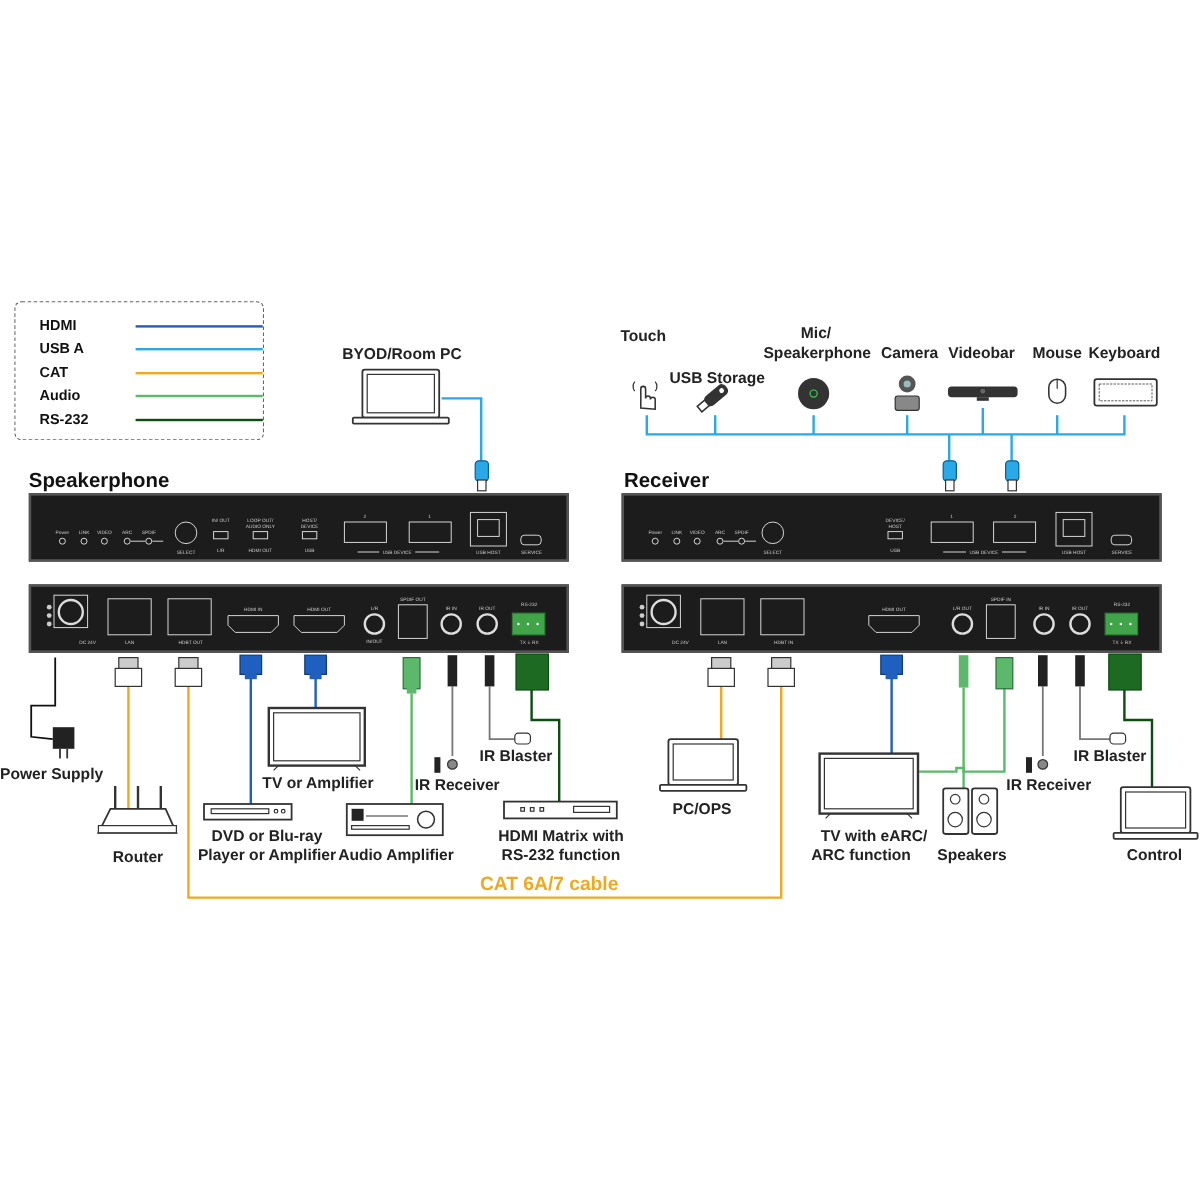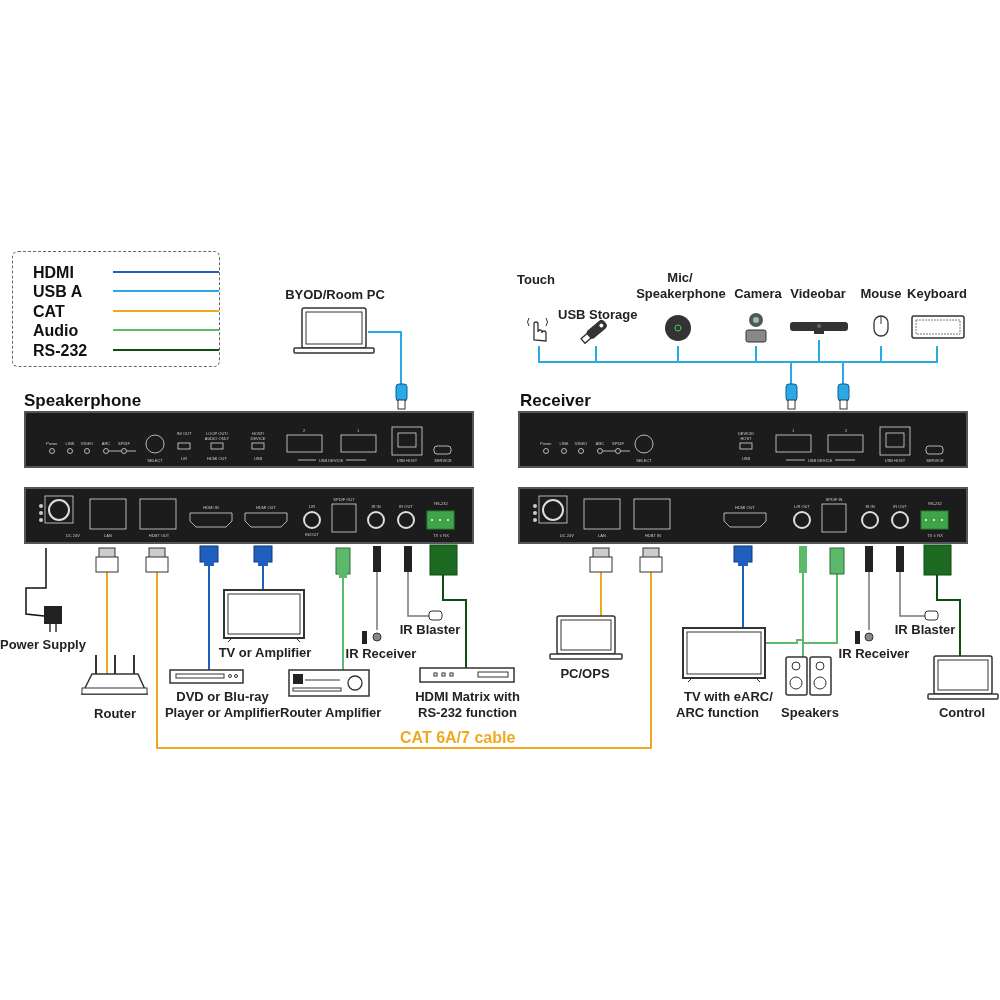--- a/index.html
+++ b/index.html
@@ -1,20 +1,20 @@
 <!DOCTYPE html>
 <html><head>
 <meta charset="utf-8">
 <style>
   html,body{margin:0;padding:0;background:#fff;}
   body{width:1000px;height:1000px;position:relative;overflow:hidden;font-family:"Liberation Sans",sans-serif;}
   .lbl{position:absolute;font-family:"Liberation Sans",sans-serif;font-weight:bold;font-size:13px;color:#222;text-align:center;line-height:16px;white-space:nowrap;}
   .title{position:absolute;font-family:"Liberation Sans",sans-serif;font-weight:bold;font-size:17px;color:#111;}
   .legend{position:absolute;left:12px;top:251px;width:206px;height:114px;border:1.5px dashed #666;border-radius:6px;}
-  .legend-row{position:absolute;left:20px;height:18px;font-family:"Liberation Sans",sans-serif;font-weight:bold;font-size:16px;color:#111;}
+  .legend-row{position:absolute;left:20px;height:18px;font-family:"Liberation Sans",sans-serif;font-weight:bold;font-size:12px;color:#111;}
   .legend-line{position:absolute;left:80px;width:106px;height:2px;top:7px;}
   .panel{position:absolute;background:#1c1c1c;border:2px solid #555;box-sizing:border-box;}
   .plabel{position:absolute;font-family:"Liberation Sans",sans-serif;font-size:4px;color:#ccc;text-align:center;white-space:nowrap;}
   svg{position:absolute;left:0;top:0;}
 </style>
 </head>
 <body>
 
 <div class="legend">
   <div class="legend-row" style="top:12px">
@@ -420,21 +420,21 @@
   <div class="plabel" style="left:402px;top:12px;width:26px;">RS-232</div>
   <div class="plabel" style="left:400px;top:44px;width:30px;">TX ⏚ RX</div>
 </div>
 
 <div class="lbl" style="left:280px;top:287px;width:110px;">BYOD/Room PC</div>
 <div class="lbl" style="left:0px;top:637px;width:80px;text-align:left;">Power Supply</div>
 <div class="lbl" style="left:85px;top:706px;width:60px;">Router</div>
 <div class="lbl" style="left:215px;top:645px;width:100px;">TV or Amplifier</div>
 <div class="lbl" style="left:160px;top:689px;width:125px;text-align:center;">DVD or Blu-ray</div>
 <div class="lbl" style="left:160px;top:705px;width:125px;">Player or Amplifier</div>
-<div class="lbl" style="left:280px;top:705px;width:100px;">Router Amplifier</div>
+<div class="lbl" style="left:280px;top:705px;width:100px;">Audio Amplifier</div>
 <div class="lbl" style="left:345px;top:646px;width:72px;">IR Receiver</div>
 <div class="lbl" style="left:395px;top:622px;width:70px;">IR Blaster</div>
 <div class="lbl" style="left:410px;top:689px;width:115px;">HDMI Matrix with</div>
 <div class="lbl" style="left:410px;top:705px;width:115px;">RS-232 function</div>
 
 <div class="lbl" style="left:400px;top:730px;width:110px;color:#f0a91e;font-size:16px;">CAT 6A/7 cable</div>
 
 <div class="lbl" style="left:514px;top:272px;width:44px;">Touch</div>
 <div class="lbl" style="left:558px;top:286px;width:76px;margin-top:21px;">USB Storage</div>
 <div class="lbl" style="left:640px;top:270px;width:80px;">Mic/</div>

